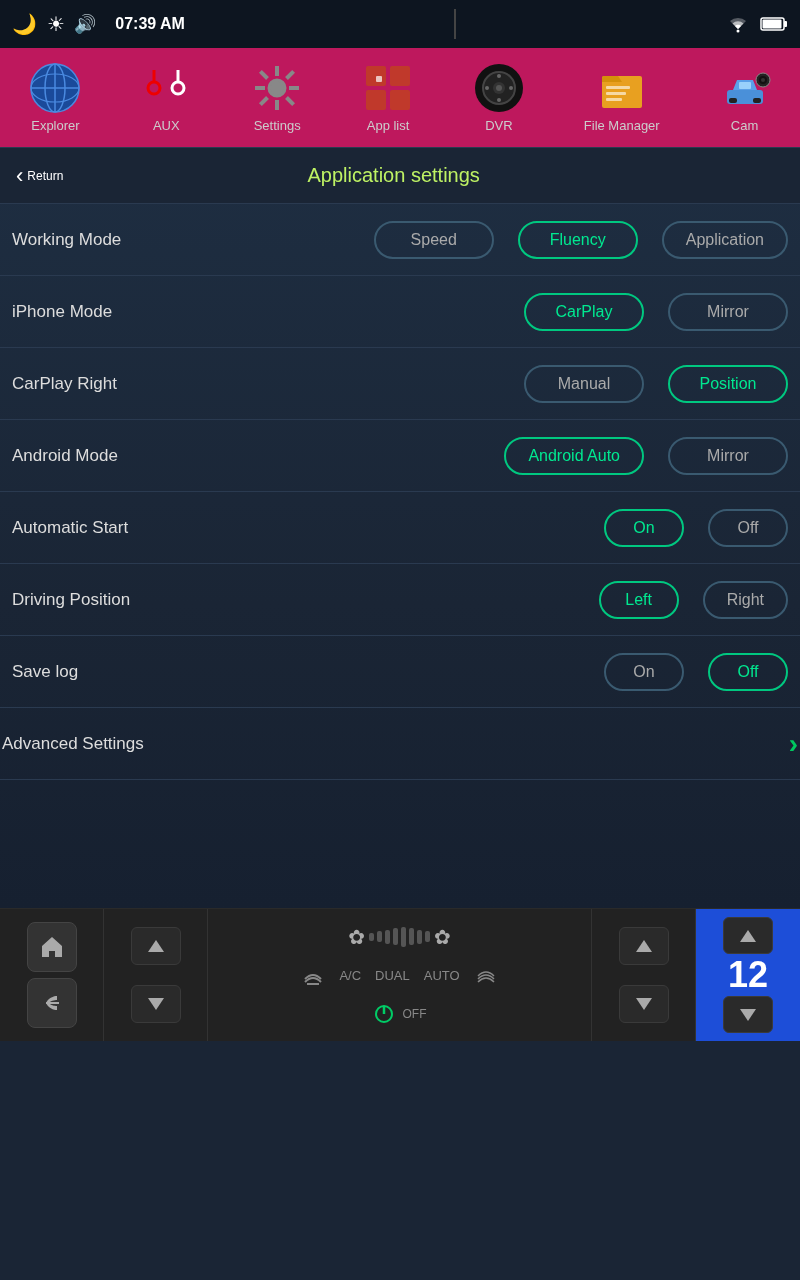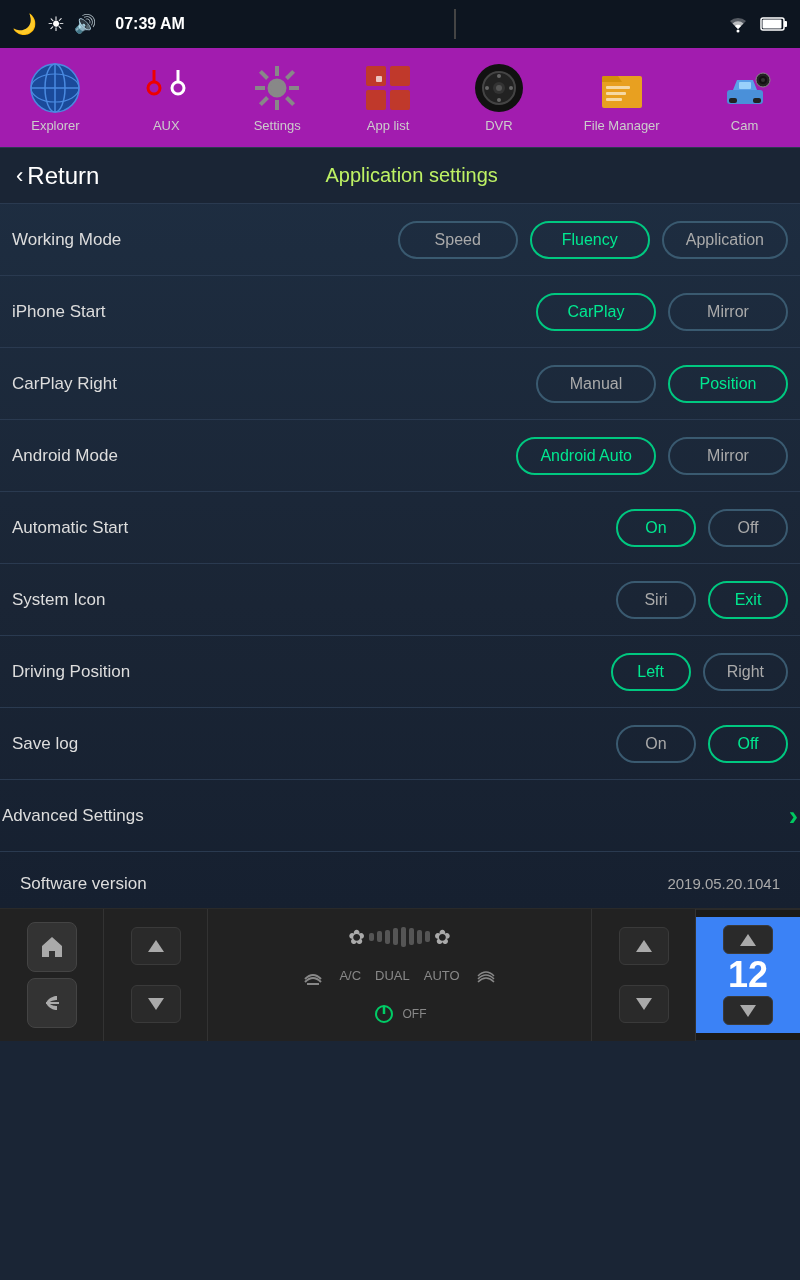--- a/index.html
+++ b/index.html
@@ -30,21 +30,21 @@
     .status-right {
       display: flex;
       align-items: center;
       gap: 10px;
     }
 
     
     #nav-bar {
       width: 800px;
       height: 100px;
-      background: #a21caf;
+      background: #be185d;
       display: flex;
       align-items: center;
       justify-content: space-around;
       border-bottom: 1px solid #2a3a50;
     }
     .nav-item {
       display: flex;
       flex-direction: column;
       align-items: center;
       gap: 4px;
@@ -112,21 +112,21 @@
       border-bottom: 1px solid #2a3a50;
     }
     .settings-row:last-child { border-bottom: none; }
     .row-label {
       font-size: 17px;
       color: #ddd;
       font-weight: 400;
     }
     .row-controls {
       display: flex;
-      gap: 12px;
+      gap: 24px;
       align-items: flex-start;
     }
 
     
     .toggle-btn {
       border-radius: 24px;
       padding: 8px 22px;
       font-size: 16px;
       cursor: pointer;
       border: 2px solid #3a5a70;
@@ -223,22 +223,22 @@
       background: #222;
       border-right: 1px solid #333;
       display: flex;
       flex-direction: column;
       align-items: center;
       justify-content: space-around;
       padding: 8px 0;
     }
     .ctrl-temp-section {
       width: 104px;
-      height: 116px;
-      background: #3b82f6;
+      height: 132px;
+      background: #1d4ed8;
       display: flex;
       flex-direction: column;
       align-items: center;
       justify-content: space-around;
       padding: 8px 0;
     }
 
     .ctrl-icon-btn {
       width: 50px;
       height: 50px;
@@ -427,38 +427,38 @@
     </div>
     <span class="nav-label">Cam</span>
   </div>
 </div>
 
 <div id="main-content">
 
   <div id="app-header">
     <div class="return-btn">
       <span class="return-chevron">‹</span>
-      <span style="font-size:24px;">Return</span>
+      <span style="font-size:12px;">Return</span>
     </div>
     <div class="header-title">Application settings</div>
   </div>
 
   <div class="settings-container">
 
     <div class="settings-row">
       <span class="row-label">Working Mode</span>
       <div class="row-controls">
         <button class="toggle-btn wide">Speed</button>
         <button class="toggle-btn wide active">Fluency</button>
         <button class="toggle-btn wide">Application</button>
       </div>
     </div>
 
     <div class="settings-row">
-      <span class="row-label">iPhone Start</span>
+      <span class="row-label">iPhone Mode</span>
       <div class="row-controls">
         <button class="toggle-btn wide active">CarPlay</button>
         <button class="toggle-btn wide">Mirror</button>
       </div>
     </div>
 
     <div class="settings-row">
       <span class="row-label">CarPlay Right</span>
       <div class="row-controls">
         <button class="toggle-btn wide">Manual</button>
@@ -475,27 +475,20 @@
     </div>
 
     <div class="settings-row">
       <span class="row-label">Automatic Start</span>
       <div class="row-controls">
         <button class="toggle-btn active">On</button>
         <button class="toggle-btn">Off</button>
       </div>
     </div>
 
-    <div class="settings-row">
-      <span class="row-label">System Icon</span>
-      <div class="row-controls">
-        <button class="toggle-btn">Siri</button>
-        <button class="toggle-btn active">Exit</button>
-      </div>
-    </div>
 
     <div class="settings-row">
       <span class="row-label">Driving Position</span>
       <div class="row-controls">
         <button class="toggle-btn active">Left</button>
         <button class="toggle-btn">Right</button>
       </div>
     </div>
 
     <div class="settings-row">
@@ -504,24 +497,20 @@
         <button class="toggle-btn">On</button>
         <button class="toggle-btn active">Off</button>
       </div>
     </div>
 
     <div class="advanced-row">
       <span class="row-label">Advanced Settings</span>
       <span class="chevron-right">›</span>
     </div>
 
-    <div class="version-row">
-      <span class="row-label">Software version</span>
-      <span class="version-value">2019.05.20.1041</span>
-    </div>
 
   </div>
 
 </div>
 
 <div id="controls-bar">
 
   <div class="ctrl-home-section">
     <div class="ctrl-icon-btn">
       <svg width="26" height="26" viewBox="0 0 26 26">

